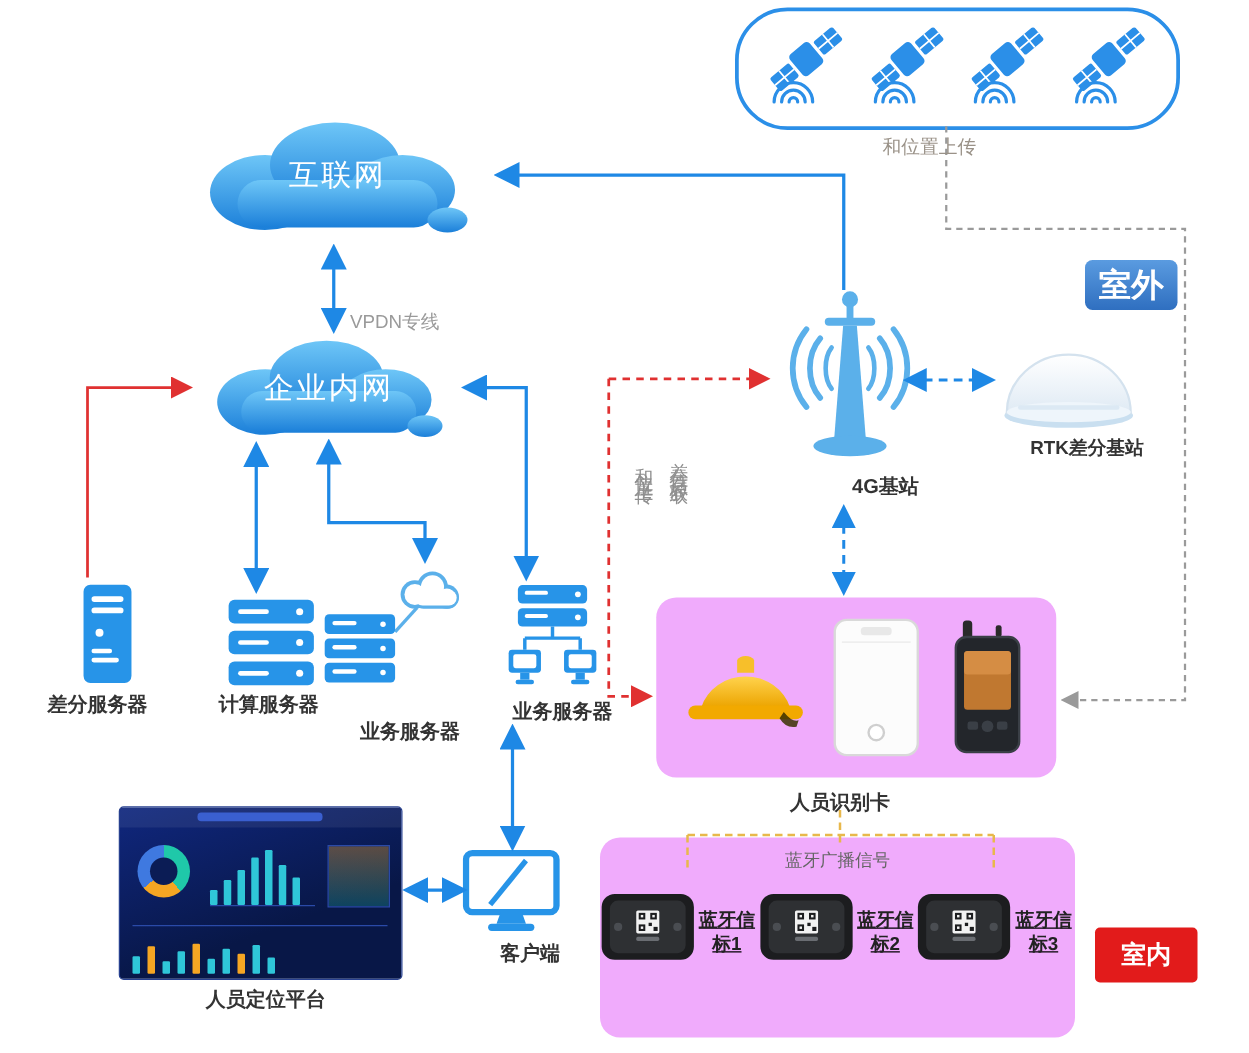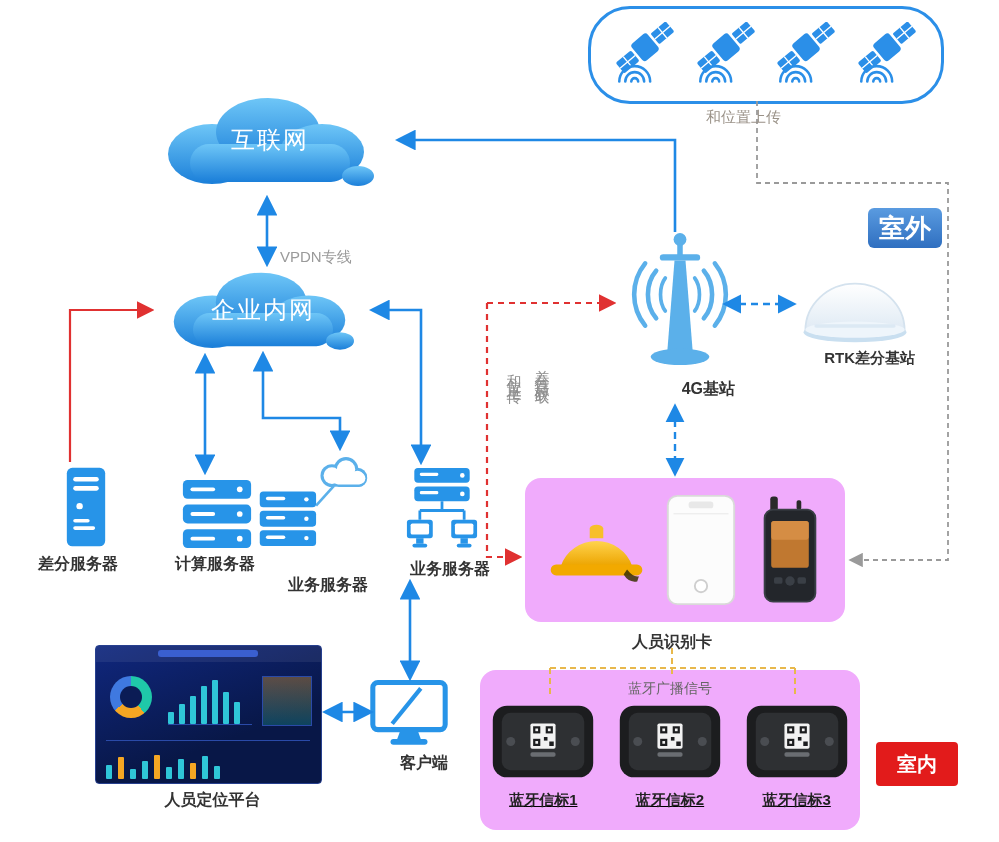--- a/index.html
+++ b/index.html
@@ -16,21 +16,21 @@
   .panel{position:absolute;background:#f0abfc;border-radius:16px;z-index:1;text-decoration:underline;}
   .badge{position:absolute;color:#fff;font-weight:bold;text-align:center;z-index:4;}
   .badge-outdoor{background:linear-gradient(180deg,#5a9be0,#2f6fc0);border-radius:6px;
                  width:74px;height:40px;line-height:40px;font-size:26px;}
   .badge-indoor{background:#e21b1b;border-radius:4px;width:82px;height:44px;line-height:44px;font-size:20px;}
   .sat-box{position:absolute;border:3px solid #2b8fe8;border-radius:42px;background:#fff;
            display:flex;align-items:center;justify-content:space-around;padding:0 14px;z-index:2;}
   .edges{position:absolute;left:0;top:0;z-index:3;pointer-events:none;}
   .card-items{display:flex;align-items:center;justify-content:space-around;width:100%;height:100%;padding:10px 14px;box-sizing:border-box;}
   .beacon-row{display:flex;justify-content:space-around;align-items:flex-start;padding-top:30px;}
-  .beacon{display:flex;flex-direction:column;align-items:center;}
+  .beacon{display:flex;flex-direction:row;align-items:center;text-align:center;}
   .blabel{font-weight:bold;color:#222;font-size:15px;margin-top:8px;}
   
   .dash{position:absolute;left:95px;top:645px;width:225px;height:137px;border-radius:4px;z-index:2;
         background:linear-gradient(160deg,#10277e,#081747 65%);border:1px solid #27408f;overflow:hidden;}
   .dash-top{position:absolute;left:0;top:0;right:0;height:16px;background:rgba(255,255,255,0.07);}
   .dash-title{position:absolute;left:62px;top:4px;width:100px;height:7px;background:#3a5fd0;border-radius:3px;}
   .donut{position:absolute;left:14px;top:30px;width:42px;height:42px;border-radius:50%;
          background:conic-gradient(#1fc8a9 0 140deg,#f5a623 140deg 230deg,#3f79e0 230deg 360deg);}
   .donut-hole{position:absolute;left:10px;top:10px;width:22px;height:22px;border-radius:50%;background:#0b1c55;}
   .dbars{position:absolute;left:72px;top:30px;width:84px;height:48px;display:flex;align-items:flex-end;gap:5px;

